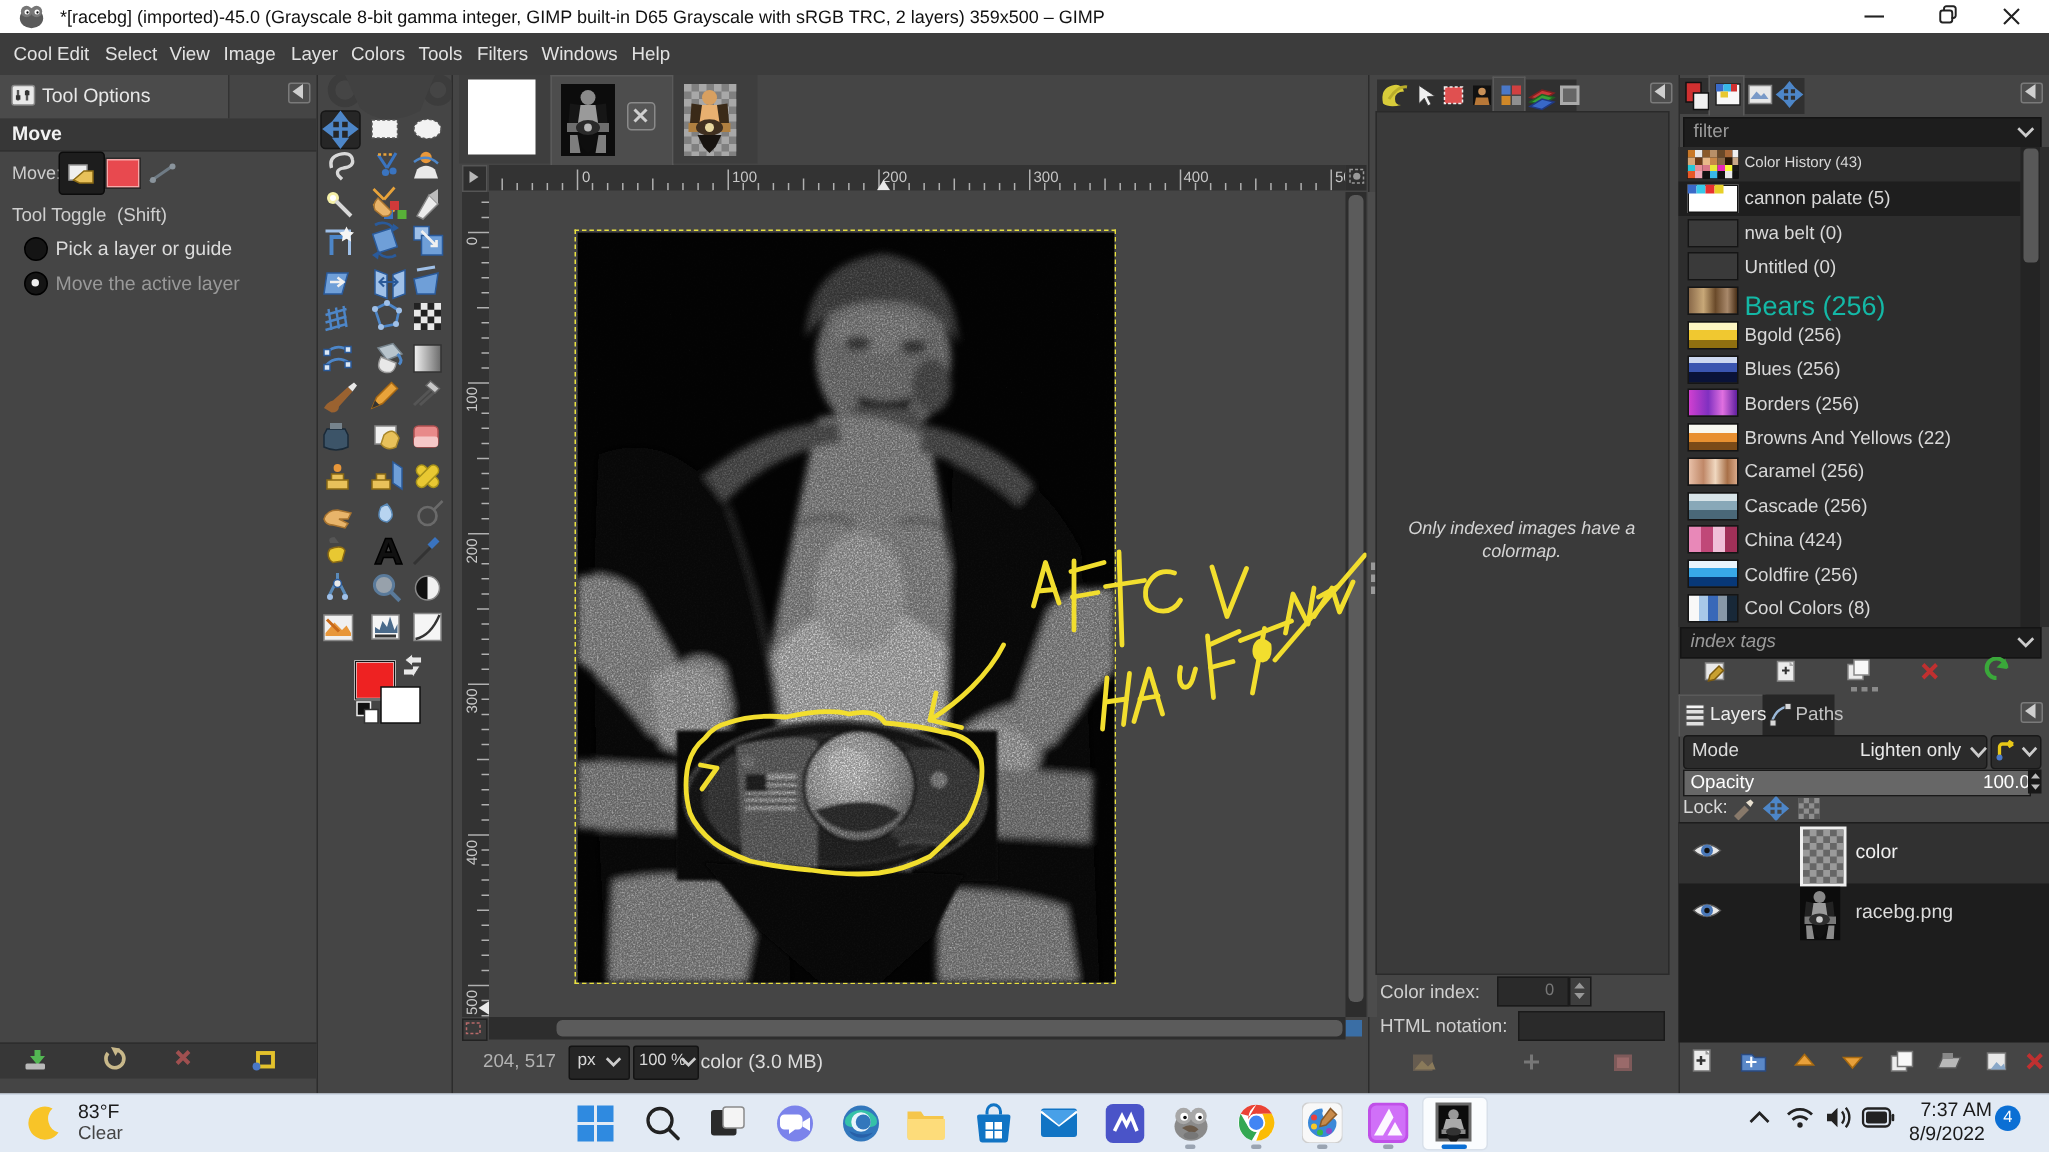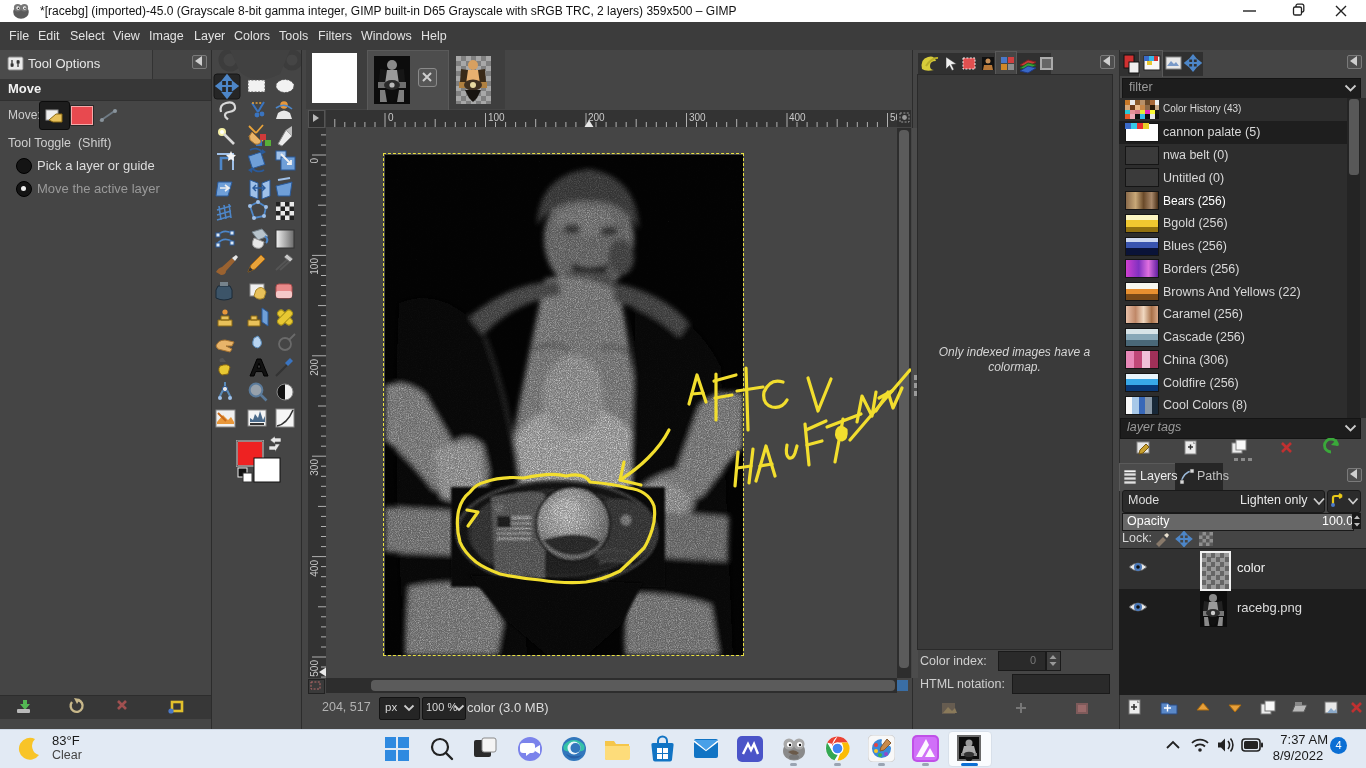--- a/index.html
+++ b/index.html
@@ -30,21 +30,21 @@
     <circle cx="12.6" cy="6.6" r=".7" fill="#111"></circle>
 </svg>
 <svg class="abs" style="left:1240px;top:0" width="126" height="22" viewBox="0 0 126 22">
  <path d="M3 11 h13" stroke="#222" stroke-width="1.4" fill="none"></path>
  <rect x="53.5" y="7" width="8" height="8" rx="1.6" fill="none" stroke="#222" stroke-width="1.3"></rect>
  <path d="M56 7 v-1.2 a1.6 1.6 0 0 1 1.6-1.6 h4.6 a1.6 1.6 0 0 1 1.6 1.6 v4.6 a1.6 1.6 0 0 1-1.6 1.6 H61" fill="none" stroke="#222" stroke-width="1.3"></path>
  <path d="M96 6 l10 10 M106 6 l-10 10" stroke="#222" stroke-width="1.4" fill="none"></path>
 </svg>
 
 <div class="abs" id="menubar"></div>
-<span class="mi" style="left:9px">File</span>
+<span class="mi" style="left:9px">Cool</span>
 <span class="mi" style="left:38px">Edit</span>
 <span class="mi" style="left:70px">Select</span>
 <span class="mi" style="left:113px">View</span>
 <span class="mi" style="left:149px">Image</span>
 <span class="mi" style="left:194px">Layer</span>
 <span class="mi" style="left:234px">Colors</span>
 <span class="mi" style="left:279px">Tools</span>
 <span class="mi" style="left:318px">Filters</span>
 <span class="mi" style="left:361px">Windows</span>
 <span class="mi" style="left:421px">Help</span>
@@ -539,35 +539,35 @@
 <div class="abs" style="left:1125px;top:100.1px;width:34px;height:19px;background:linear-gradient(180deg,#b06828 0 50%,#d07888 50% 100%),#000;border:1px solid #151515;box-sizing:border-box;"></div>
 <div class="abs" style="left:1163px;top:102.6px;font-size:10px;color:#d8d8d8;white-space:nowrap;">Color History (43)</div>
 <div class="abs" style="left:1119px;top:121.3px;width:228px;height:22.75px;background:#1e1e1e;"></div>
 <div class="abs" style="left:1125px;top:122.8px;width:34px;height:19px;background:#ffffff;border:1px solid #151515;box-sizing:border-box;"></div>
 <div class="abs" style="left:1163px;top:125.3px;font-size:12.5px;color:#d8d8d8;white-space:nowrap;">cannon palate (5)</div>
 <div class="abs" style="left:1125px;top:145.6px;width:34px;height:19px;background:#3a3a3a;border:1px solid #151515;box-sizing:border-box;"></div>
 <div class="abs" style="left:1163px;top:148.1px;font-size:12.5px;color:#d8d8d8;white-space:nowrap;">nwa belt (0)</div>
 <div class="abs" style="left:1125px;top:168.3px;width:34px;height:19px;background:#3a3a3a;border:1px solid #151515;box-sizing:border-box;"></div>
 <div class="abs" style="left:1163px;top:170.8px;font-size:12.5px;color:#d8d8d8;white-space:nowrap;">Untitled (0)</div>
 <div class="abs" style="left:1125px;top:191.1px;width:34px;height:19px;background:linear-gradient(90deg,#8a6a4a,#c8a878 30%,#6a4a2a 55%,#a8886a 80%,#4a3018);border:1px solid #151515;box-sizing:border-box;"></div>
-<div class="abs" style="left:1163px;top:193.6px;font-size:12px;color:#ffffff;white-space:nowrap;text-align:right;">Bears (256)</div>
+<div class="abs" style="left:1163px;top:193.6px;font-size:18px;color:#14b8a6;white-space:nowrap;text-align:right;">Bears (256)</div>
 <div class="abs" style="left:1125px;top:213.8px;width:34px;height:19px;background:linear-gradient(180deg,#fdf6c2 0 30%,#f0c830 30% 70%,#907010 70%);border:1px solid #151515;box-sizing:border-box;"></div>
 <div class="abs" style="left:1163px;top:216.3px;font-size:12.5px;color:#d8d8d8;white-space:nowrap;">Bgold (256)</div>
 <div class="abs" style="left:1125px;top:236.6px;width:34px;height:19px;background:linear-gradient(180deg,#cdd8f0 0 25%,#3a55b0 25% 60%,#0a1338 60%);border:1px solid #151515;box-sizing:border-box;"></div>
 <div class="abs" style="left:1163px;top:239.1px;font-size:12.5px;color:#d8d8d8;white-space:nowrap;">Blues (256)</div>
 <div class="abs" style="left:1125px;top:259.4px;width:34px;height:19px;background:linear-gradient(90deg,#d040d0,#8030c0 40%,#e070e0 70%,#6020a0);border:1px solid #151515;box-sizing:border-box;"></div>
 <div class="abs" style="left:1163px;top:261.9px;font-size:12.5px;color:#d8d8d8;white-space:nowrap;">Borders (256)</div>
 <div class="abs" style="left:1125px;top:282.1px;width:34px;height:19px;background:linear-gradient(180deg,#f8f8f0 0 34%,#e89030 34% 67%,#7a4a18 67%);border:1px solid #151515;box-sizing:border-box;"></div>
 <div class="abs" style="left:1163px;top:284.6px;font-size:12.5px;color:#d8d8d8;white-space:nowrap;">Browns And Yellows (22)</div>
 <div class="abs" style="left:1125px;top:304.9px;width:34px;height:19px;background:linear-gradient(90deg,#e8c0a8,#c08868 30%,#f0d8c0 55%,#a87048 80%,#d8a888);border:1px solid #151515;box-sizing:border-box;"></div>
 <div class="abs" style="left:1163px;top:307.4px;font-size:12.5px;color:#d8d8d8;white-space:nowrap;">Caramel (256)</div>
 <div class="abs" style="left:1125px;top:327.6px;width:34px;height:19px;background:linear-gradient(180deg,#d8e4e8 0 30%,#88a8b8 30% 65%,#4a6878 65%);border:1px solid #151515;box-sizing:border-box;"></div>
 <div class="abs" style="left:1163px;top:330.1px;font-size:12.5px;color:#d8d8d8;white-space:nowrap;">Cascade (256)</div>
 <div class="abs" style="left:1125px;top:350.4px;width:34px;height:19px;background:linear-gradient(90deg,#e888b8 0 25%,#c04878 25% 50%,#f0c0d8 50% 75%,#a03058 75%);border:1px solid #151515;box-sizing:border-box;"></div>
-<div class="abs" style="left:1163px;top:352.9px;font-size:12.5px;color:#d8d8d8;white-space:nowrap;">China (306)</div>
+<div class="abs" style="left:1163px;top:352.9px;font-size:12.5px;color:#d8d8d8;white-space:nowrap;">China (424)</div>
 <div class="abs" style="left:1125px;top:373.1px;width:34px;height:19px;background:linear-gradient(180deg,#e8f4fc 0 28%,#38a8e8 28% 62%,#083878 62%);border:1px solid #151515;box-sizing:border-box;"></div>
 <div class="abs" style="left:1163px;top:375.6px;font-size:12.5px;color:#d8d8d8;white-space:nowrap;">Coldfire (256)</div>
 <div class="abs" style="left:1125px;top:395.9px;width:34px;height:19px;background:linear-gradient(90deg,#f8f8f8 0 20%,#a8c8e8 20% 40%,#3868b8 40% 60%,#8898a8 60% 80%,#182838 80%);border:1px solid #151515;box-sizing:border-box;"></div>
 <div class="abs" style="left:1163px;top:398.4px;font-size:12.5px;color:#d8d8d8;white-space:nowrap;">Cool Colors (8)</div>
 <svg class="abs" style="left:1125px;top:100.1px" width="34" height="19" viewBox="0 0 34 19">
 <rect width="34" height="19" fill="#111"></rect>
 <rect x="0" y="0" width="5" height="5" fill="#c87828"></rect>
     <rect x="5" y="0" width="5" height="5" fill="#e8e8e8"></rect>
     <rect x="10" y="0" width="5" height="5" fill="#8a5a2a"></rect>
     <rect x="15" y="0" width="5" height="5" fill="#b89068"></rect>
@@ -599,21 +599,21 @@
 <svg class="abs" style="left:1125px;top:122.9px" width="34" height="19" viewBox="0 0 34 19">
 <rect x="0" y="0" width="6" height="6" fill="#3a6ac8"></rect>
     <rect x="6" y="0" width="6" height="6" fill="#38c8e8"></rect>
     <rect x="12" y="0" width="6" height="6" fill="#e83030"></rect>
     <rect x="18" y="0" width="6" height="6" fill="#e8d028"></rect>
 </svg>
 <div class="abs" style="left:1347px;top:98px;width:13px;height:320px;background:#242424;"></div>
 <div class="abs" style="left:1349px;top:99px;width:10px;height:76px;background:#585858;border-radius:3px;"></div>
 
 <div class="abs" style="left:1120px;top:418px;width:239px;height:19px;background:#1d1d1d;border:1px solid #141414;"></div>
-<div class="abs" style="left:1127px;top:420px;font-size:12.5px;font-style:italic;color:#9a9a9a;">layer tags</div>
+<div class="abs" style="left:1127px;top:420px;font-size:12.5px;font-style:italic;color:#9a9a9a;">index tags</div>
 <svg class="abs" style="left:1344px;top:424px" width="13" height="9" viewBox="0 0 13 9">
     <path d="M1.5 1.5 l5 5 5 -5" fill="none" stroke="#ccc" stroke-width="1.8"></path>
   </svg>
 
 <svg class="abs" style="left:1119px;top:438px" width="247" height="20" viewBox="0 0 247 20">
  <rect x="18" y="4" width="12" height="11" fill="#e8e8e8" stroke="#888"></rect>
     <path d="M21 12 l6 -6 3 3 -6 6 -4 1z" fill="#c8a030" stroke="#7a5a10"></path>
  <rect x="66" y="3" width="11" height="13" fill="#ececec" stroke="#888"></rect>
     <path d="M74 3 l3 3 h-3z" fill="#aaa"></path>
     <path d="M69 9 h5 M71.5 6.5 v5" stroke="#333" stroke-width="1.4"></path>

